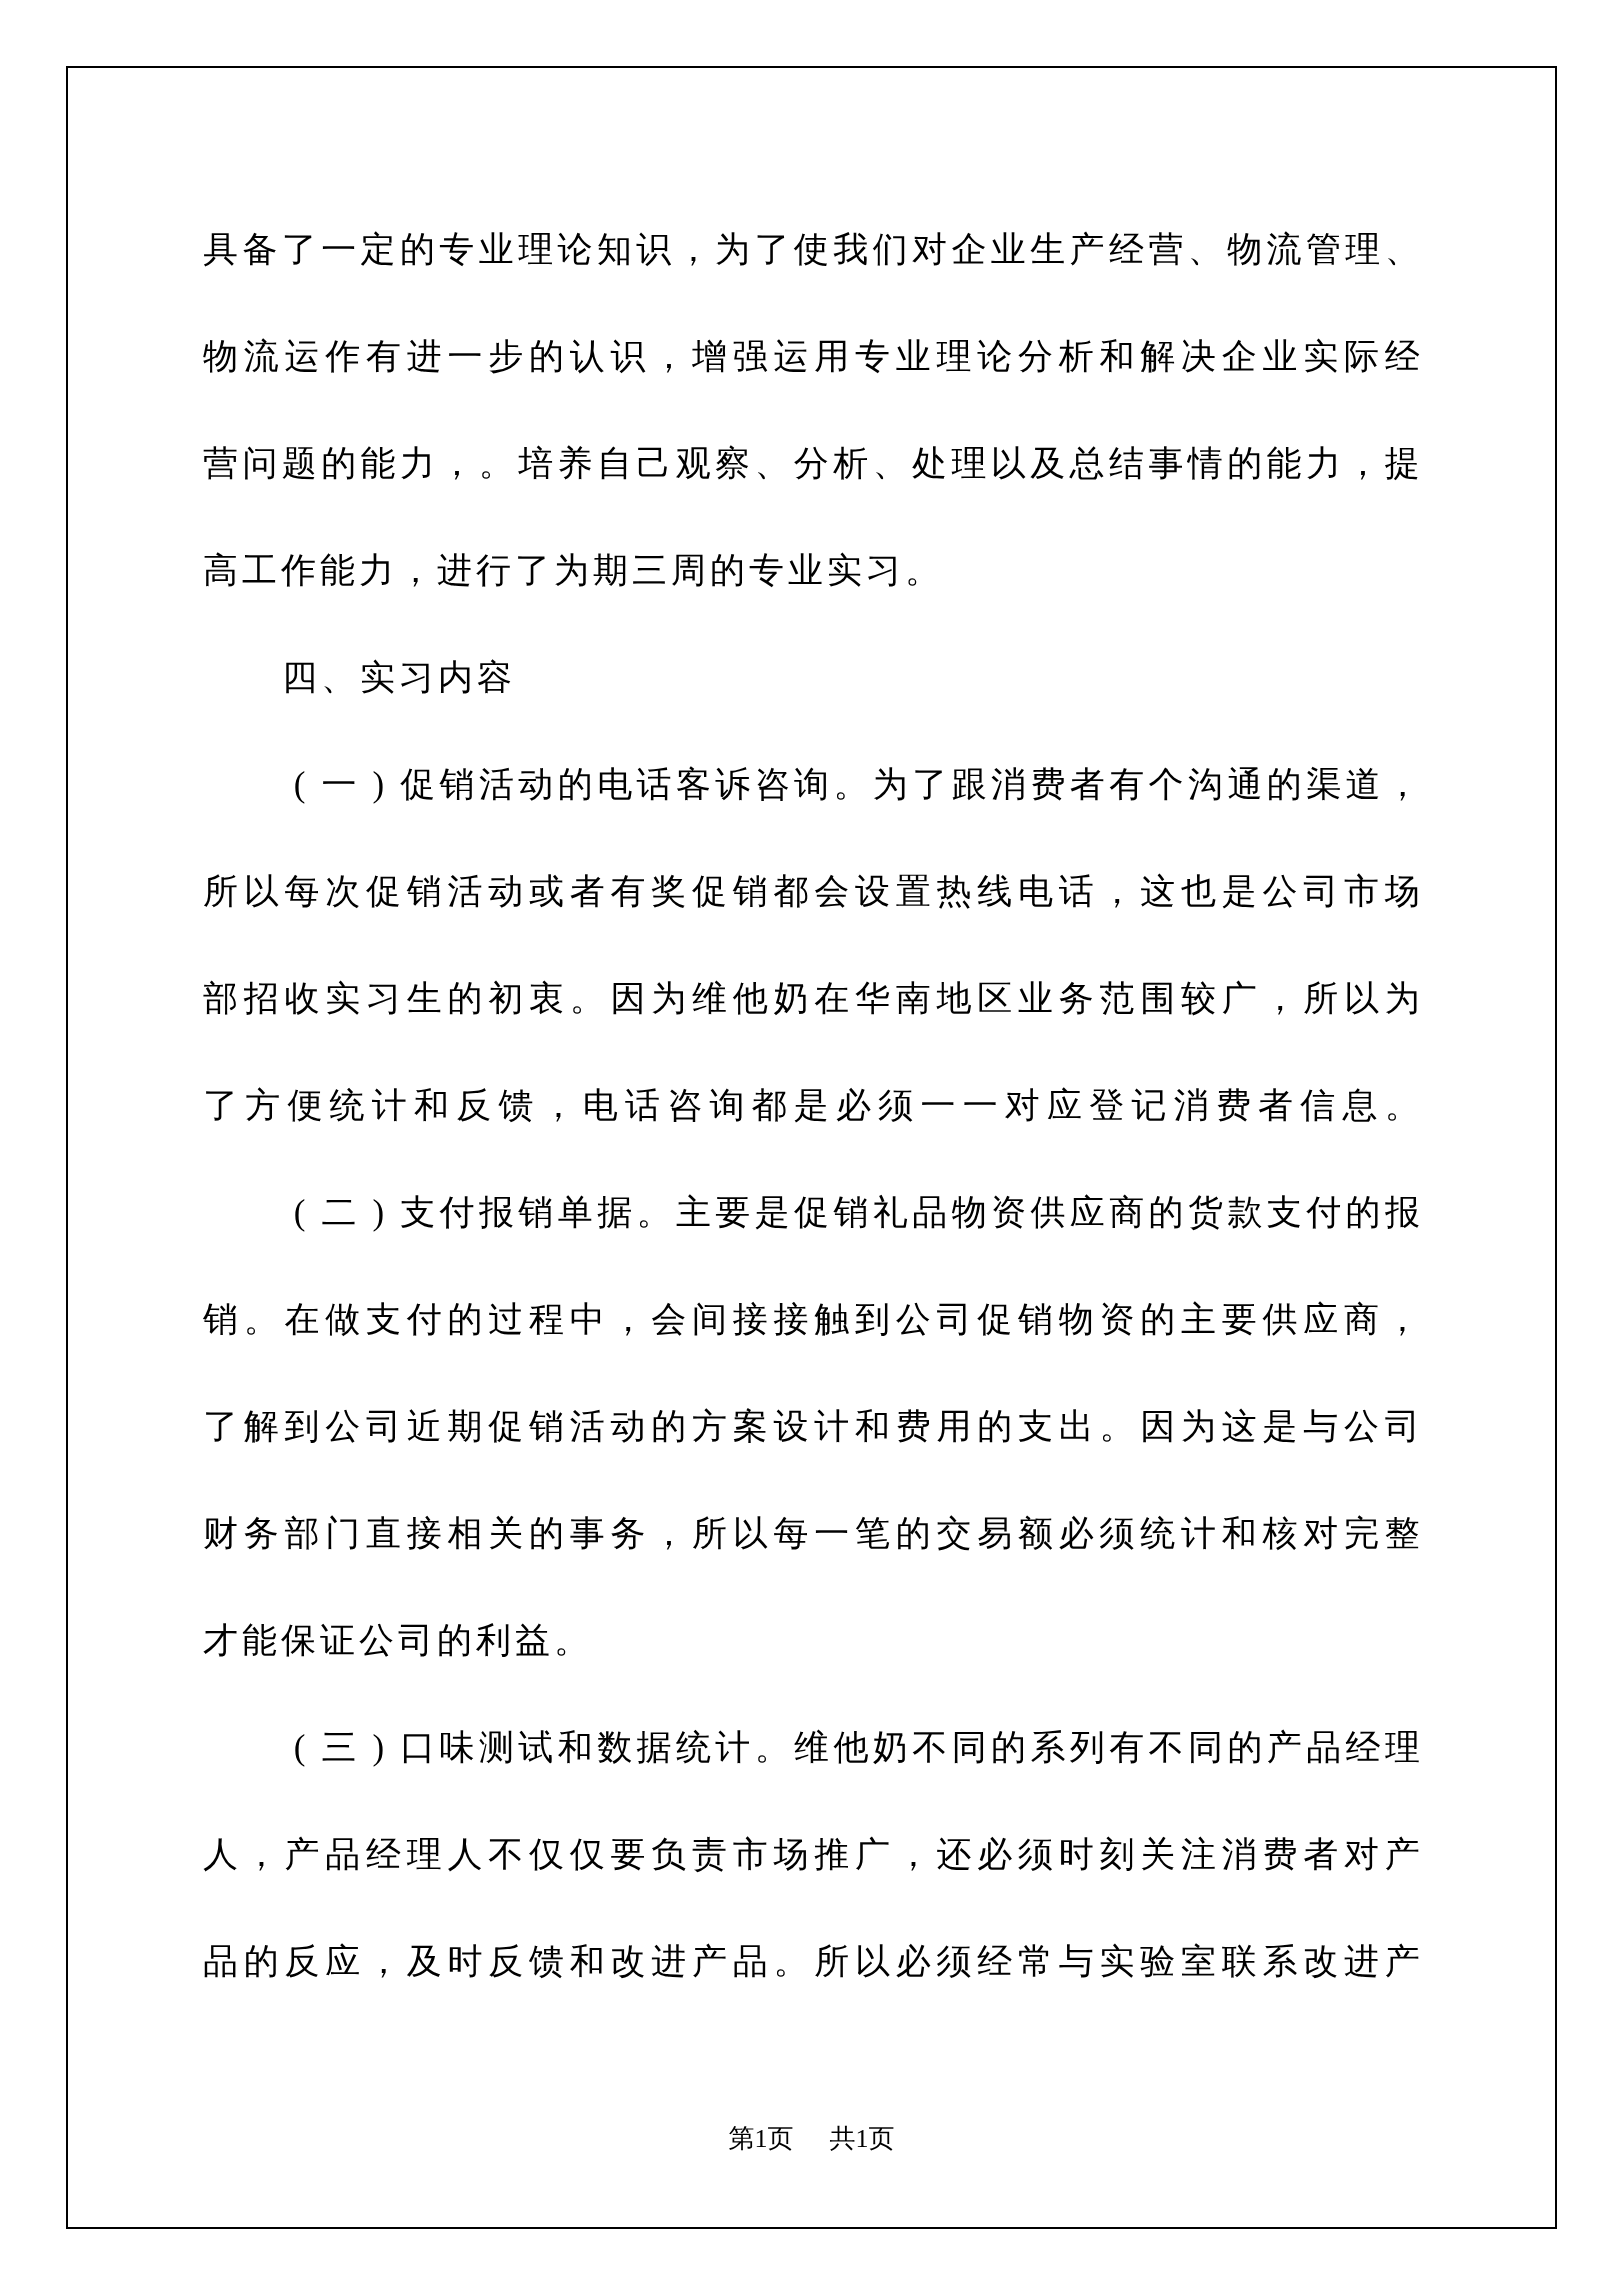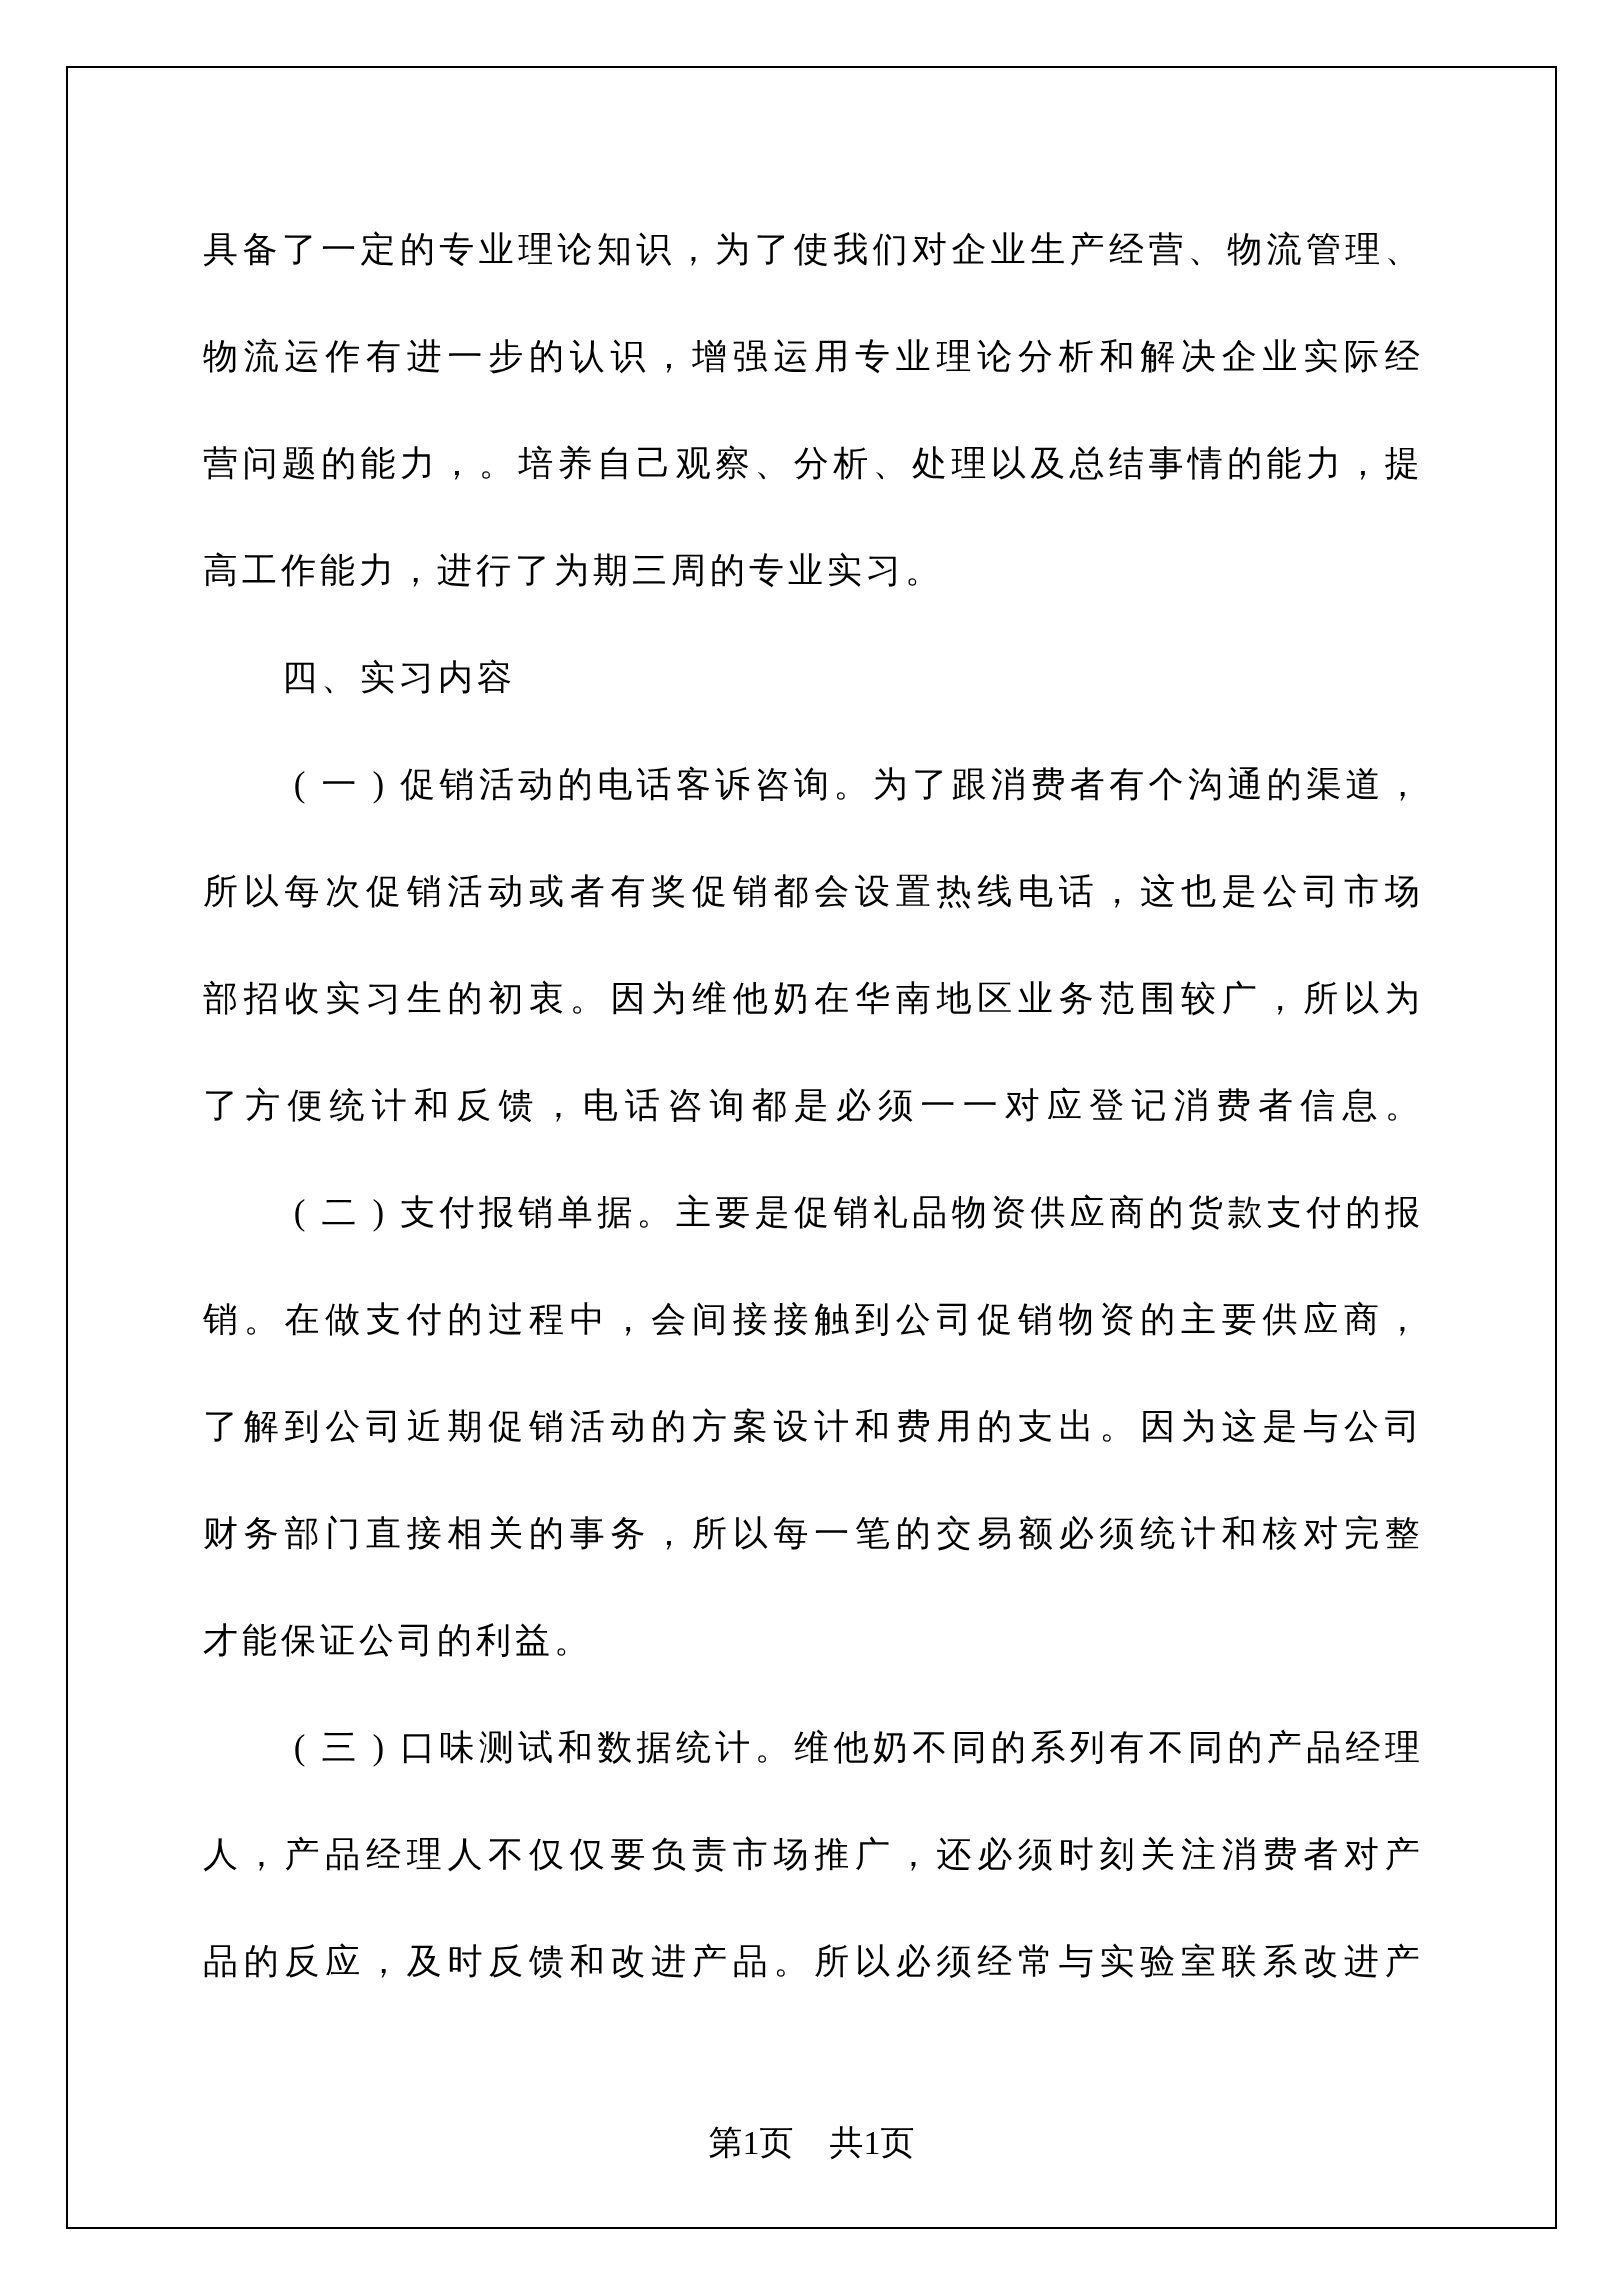--- a/index.html
+++ b/index.html
@@ -53,21 +53,21 @@
     display: inline-block;
     width: 39px;
     text-align: center;
   }
   .page-footer {
     position: absolute;
     left: 0;
     right: 0;
     top: 2055px;
     text-align: center;
-    font-size: 34px;
+    font-size: 26px;
     line-height: 1.2;
   }
   .page-footer .footer-part {
     display: inline-block;
   }
   .page-footer .footer-gap {
     display: inline-block;
     width: 36px;
   }
 </style>

